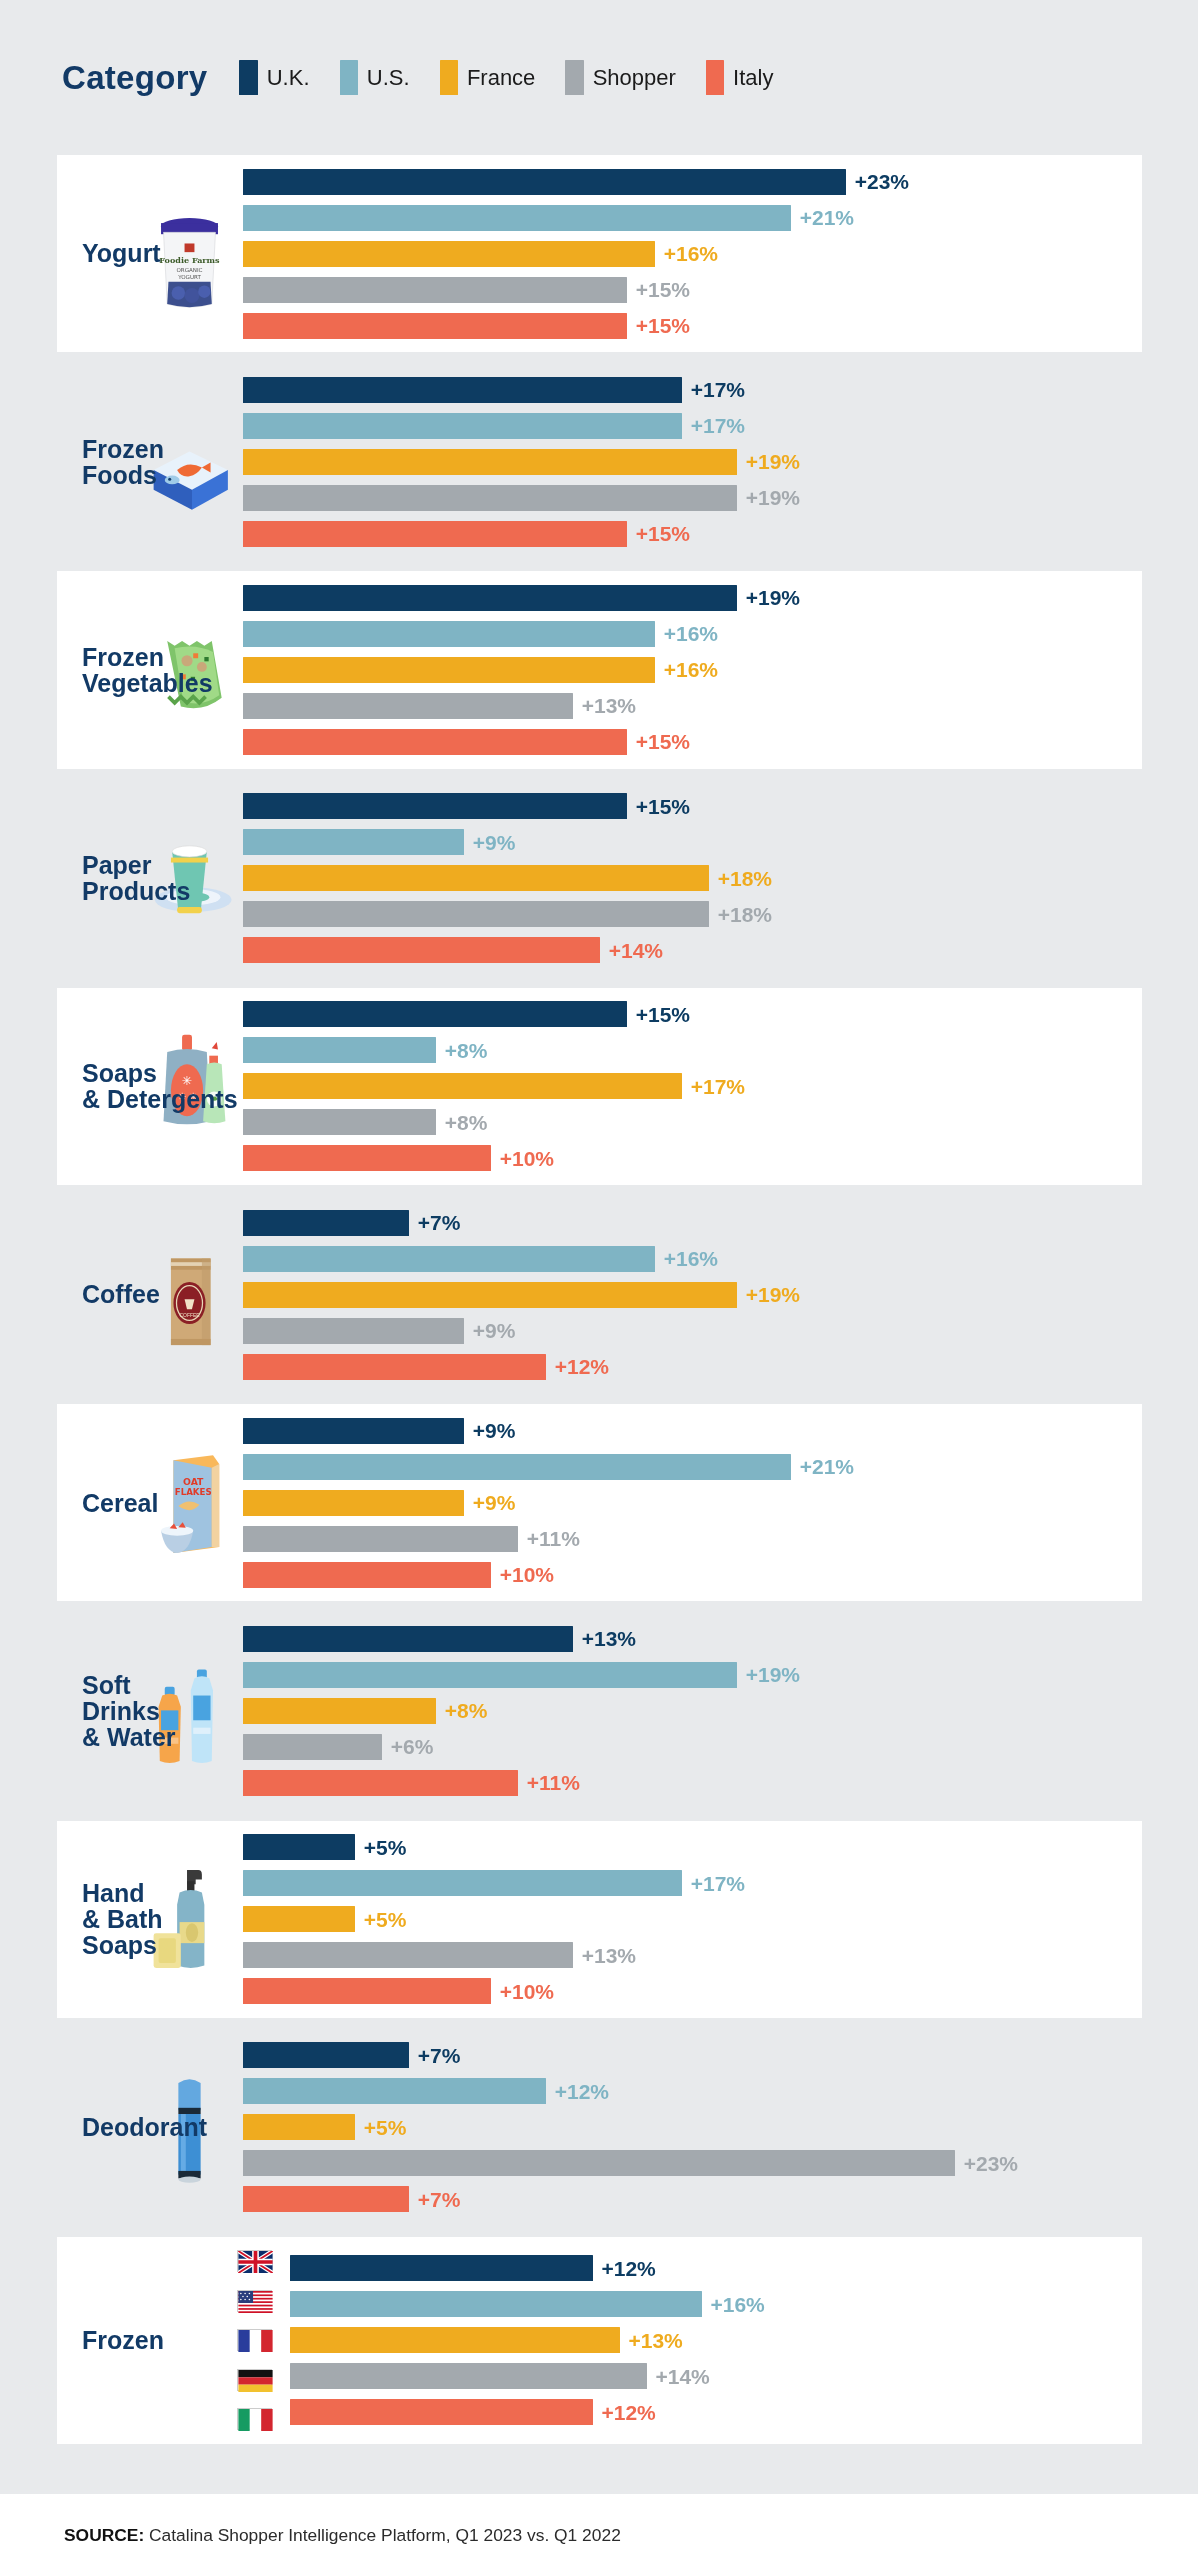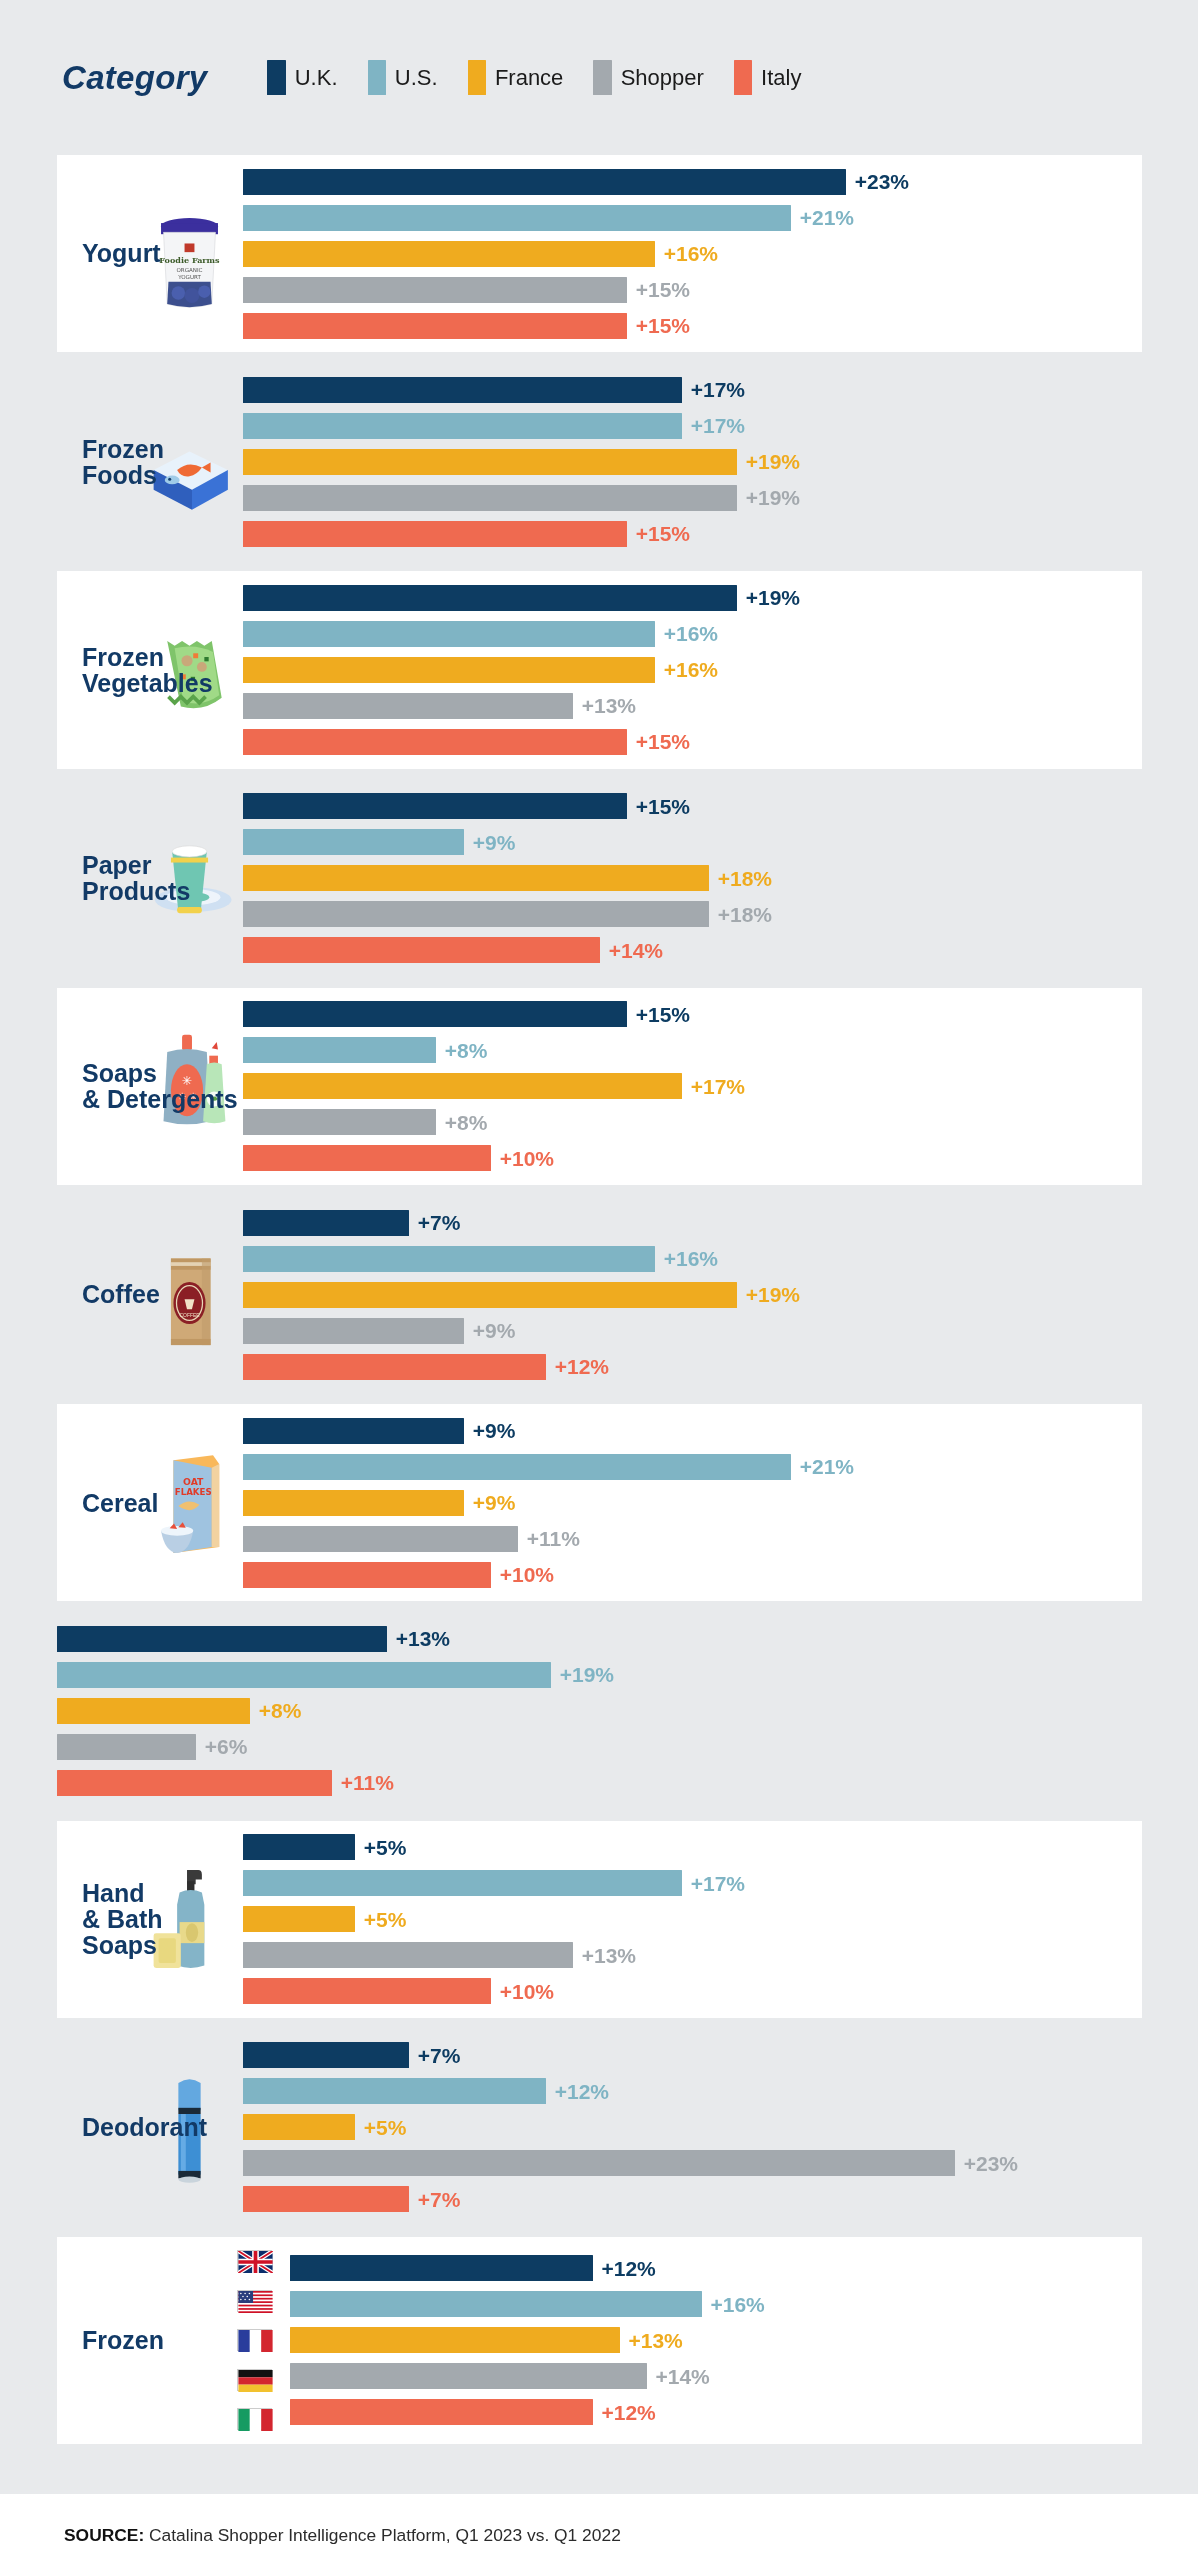--- a/index.html
+++ b/index.html
@@ -15,21 +15,21 @@
   
   .header{
     height:155px;
     display:flex;align-items:center;
     padding:0 0 0 62px;
     box-sizing:border-box;
   }
   .page-title{
     font-size:33px;font-weight:bold;color:#123a66;
     letter-spacing:0.3px;
-    margin-right:60px;white-space:nowrap;font-style:italic;
+    margin-right:32px;white-space:nowrap;
   }
   .legend{display:flex;align-items:center;gap:30px;}
   .legend-item{display:flex;align-items:center;gap:8.7px;}
   .legend-swatch{width:18.6px;height:35px;display:block;border-radius:0.6px;}
   .legend-label{font-size:22px;color:#1b1b1b;white-space:nowrap;}
 
   
   .rows{padding:0 0 0 0;}
   .row{
     position:relative;
@@ -406,20 +406,37 @@
           <span class="bar" style="width:275px;background:#a3a9ae"></span>
           <span class="bar-value" style="color:#a3a9ae">+11%</span>
         </div>
         <div class="bar-line">
           <span class="bar" style="width:248px;background:#ef6a50"></span>
           <span class="bar-value" style="color:#ef6a50">+10%</span>
         </div>
       </div>
     </div>
     <div class="row alt-gray">
+      <div class="cat-cell">
+        <div class="cat-label">Soft
+Drinks
+&amp; Water</div>
+        <div class="cat-icon">
+          <svg width="99" height="130" viewBox="0 0 160 210" xmlns="http://www.w3.org/2000/svg">
+            <rect x="40" y="66" width="16" height="14" rx="3" fill="#49a3e0"></rect>
+            <path d="M36 80 q12 -6 24 0 l6 18 l-2 88 q-16 6 -32 0 l-2 -88 Z" fill="#f6a54a"></path>
+            <rect x="34" y="104" width="28" height="32" fill="#49a3e0"></rect>
+            <rect x="34" y="148" width="28" height="10" fill="#fcd0a0" opacity=".7"></rect>
+            <rect x="92" y="38" width="16" height="14" rx="3" fill="#49a3e0"></rect>
+            <path d="M88 52 q12 -6 24 0 l6 20 l-2 114 q-16 6 -32 0 l-2 -114 Z" fill="#bfe4f8"></path>
+            <rect x="86" y="80" width="28" height="40" fill="#49a3e0"></rect>
+            <rect x="86" y="132" width="28" height="10" fill="#dff0fb"></rect>
+          </svg>
+        </div>
+      </div>
       <div class="bars">
         <div class="bar-line">
           <span class="bar" style="width:330px;background:#0d3c62"></span>
           <span class="bar-value" style="color:#0d3c62">+13%</span>
         </div>
         <div class="bar-line">
           <span class="bar" style="width:494px;background:#7fb4c4"></span>
           <span class="bar-value" style="color:#7fb4c4">+19%</span>
         </div>
         <div class="bar-line">

